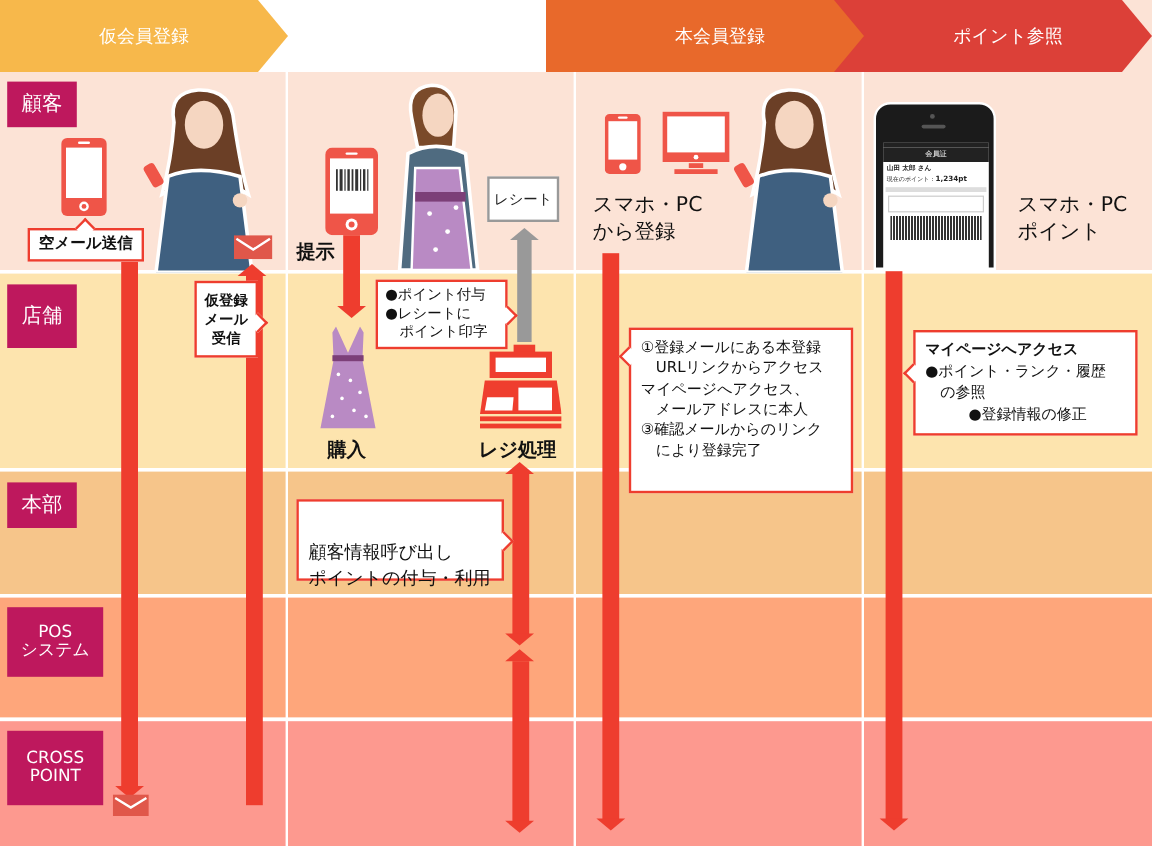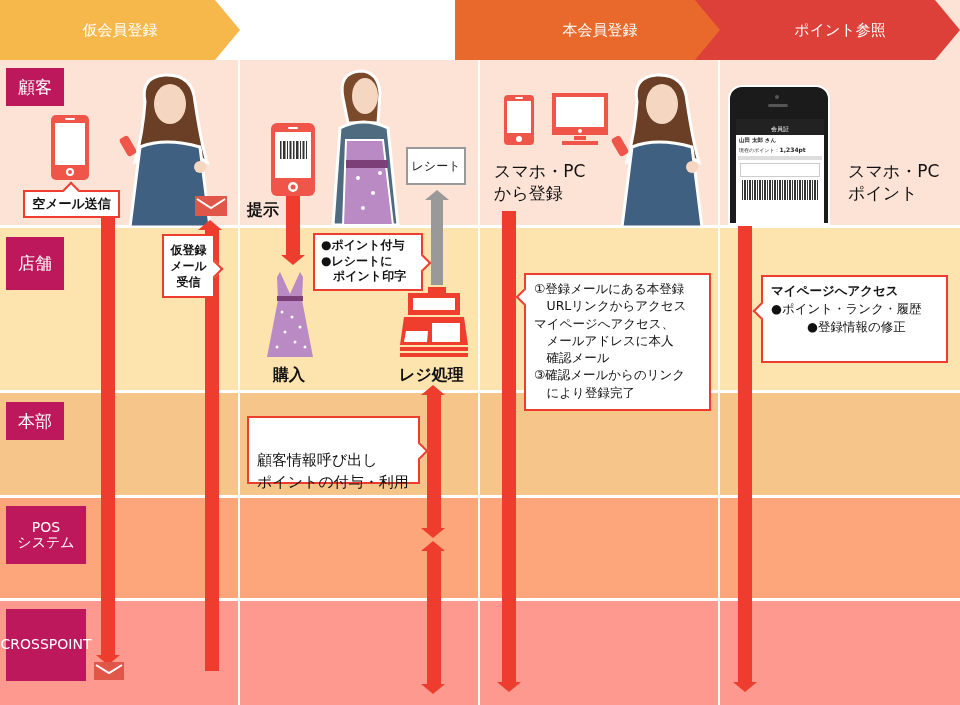--- a/index.html
+++ b/index.html
@@ -72,21 +72,21 @@
 </div>
 <div style="position:absolute;left:0;top:495px;width:960px;height:3px;background:#fff;"></div>
 <div class="row" style="top:498px;height:100px;background:#FEA67B;">
   <div class="row-label small" style="top:8px;width:80px;height:58px;flex-direction:column;">
     <span>POS</span>
     <span>システム</span>
   </div>
 </div>
 <div style="position:absolute;left:0;top:598px;width:960px;height:3px;background:#fff;"></div>
 <div class="row" style="top:601px;height:104px;background:#FD998F;">
-  <div class="row-label small" style="top:8px;width:80px;height:72px;flex-direction:row;">
+  <div class="row-label small" style="top:8px;width:80px;height:62px;flex-direction:column;">
     <span>CROSS</span>
     <span>POINT</span>
   </div>
 </div>
 
 <div class="col-div" style="left:238px;"></div>
 <div class="col-div" style="left:478px;"></div>
 <div class="col-div" style="left:718px;"></div>
 
 <div class="icon" style="left:51px;top:115px;">
@@ -198,21 +198,21 @@
         <circle cx="35" cy="55" r="1.5"></circle>
         <circle cx="20" cy="60" r="1.5"></circle>
         <circle cx="30" cy="70" r="1.5"></circle>
         <circle cx="12" cy="75" r="1.5"></circle>
         <circle cx="40" cy="75" r="1.5"></circle>
       </g>
     </svg>
 </div>
 <div class="plain-label" style="left:273px;top:365px;font-weight:bold;">購入</div>
 
-<div class="callout" style="left:313px;top:233px;width:110px;height:58px;padding:3px 6px;font-size:12px;font-weight:bold;line-height:1.3;">
+<div class="callout" style="left:313px;top:233px;width:110px;height:58px;padding:3px 6px;font-size:12px;font-weight:normal;line-height:1.3;">
   <div class="tail-r" style="top:22px;"></div>
   <div style="position:relative;">●ポイント付与</div>
   <div style="position:relative;">●レシートに</div>
   <div style="position:relative;">　ポイント印字</div>
 </div>
 
 <div class="icon" style="left:400px;top:287px;">
   <svg width="68" height="72">
     <rect x="28" y="0" width="18" height="8" fill="#EF3E2E"></rect>
     <rect x="8" y="6" width="52" height="22" fill="#EF3E2E"></rect>
@@ -275,21 +275,20 @@
 
 <div class="bar" style="left:502px;top:211px;width:14px;height:472px;"></div>
 <div class="arrow-down" style="left:497px;top:682px;"></div>
 
 <div class="callout" style="left:524px;top:273px;width:187px;height:138px;padding:5px 8px;font-size:12.5px;line-height:1.38;">
   <div class="tail-l" style="top:16px;"></div>
   <div style="position:relative;">①登録メールにある本登録</div>
   <div style="position:relative;">　URLリンクからアクセス</div>
   <div style="position:relative;">マイページへアクセス、</div>
   <div style="position:relative;">　メールアドレスに本人</div>
-  <div style="position:relative;">　確認メール</div>
   <div style="position:relative;">③確認メールからのリンク</div>
   <div style="position:relative;">　により登録完了</div>
 </div>
 
 <div class="icon" style="left:728px;top:85px;width:102px;height:140px;background:#1b1b1b;border-radius:14px 14px 0 0;border:2px solid #fff;">
   <div style="position:absolute;left:45px;top:8px;width:4px;height:4px;border-radius:2px;background:#555;"></div>
   <div style="position:absolute;left:38px;top:17px;width:20px;height:3px;border-radius:2px;background:#555;"></div>
   <div style="position:absolute;left:6px;top:32px;width:88px;height:106px;background:#fff;">
     <div style="height:4px;background:#222;"></div>
     <div style="height:12px;background:#222;color:#fff;font-size:6px;text-align:center;line-height:12px;">会員証</div>
@@ -306,14 +305,15 @@
   <div>ポイント</div>
 </div>
 
 <div class="bar" style="left:738px;top:226px;width:14px;height:457px;"></div>
 <div class="arrow-down" style="left:733px;top:682px;"></div>
 
 <div class="callout" style="left:761px;top:275px;width:187px;height:88px;padding:5px 8px;font-size:12.5px;line-height:1.45;font-weight:bold;">
   <div class="tail-l" style="top:28px;"></div>
   <div style="position:relative;">マイページへアクセス</div>
   <div style="position:relative;font-weight:normal;">●ポイント・ランク・履歴</div>
+  <div style="position:relative;font-weight:normal;">　の参照</div>
   <div style="position:relative;font-weight:normal;margin-left:36px;">●登録情報の修正</div>
 </div>
 
 </body></html>

